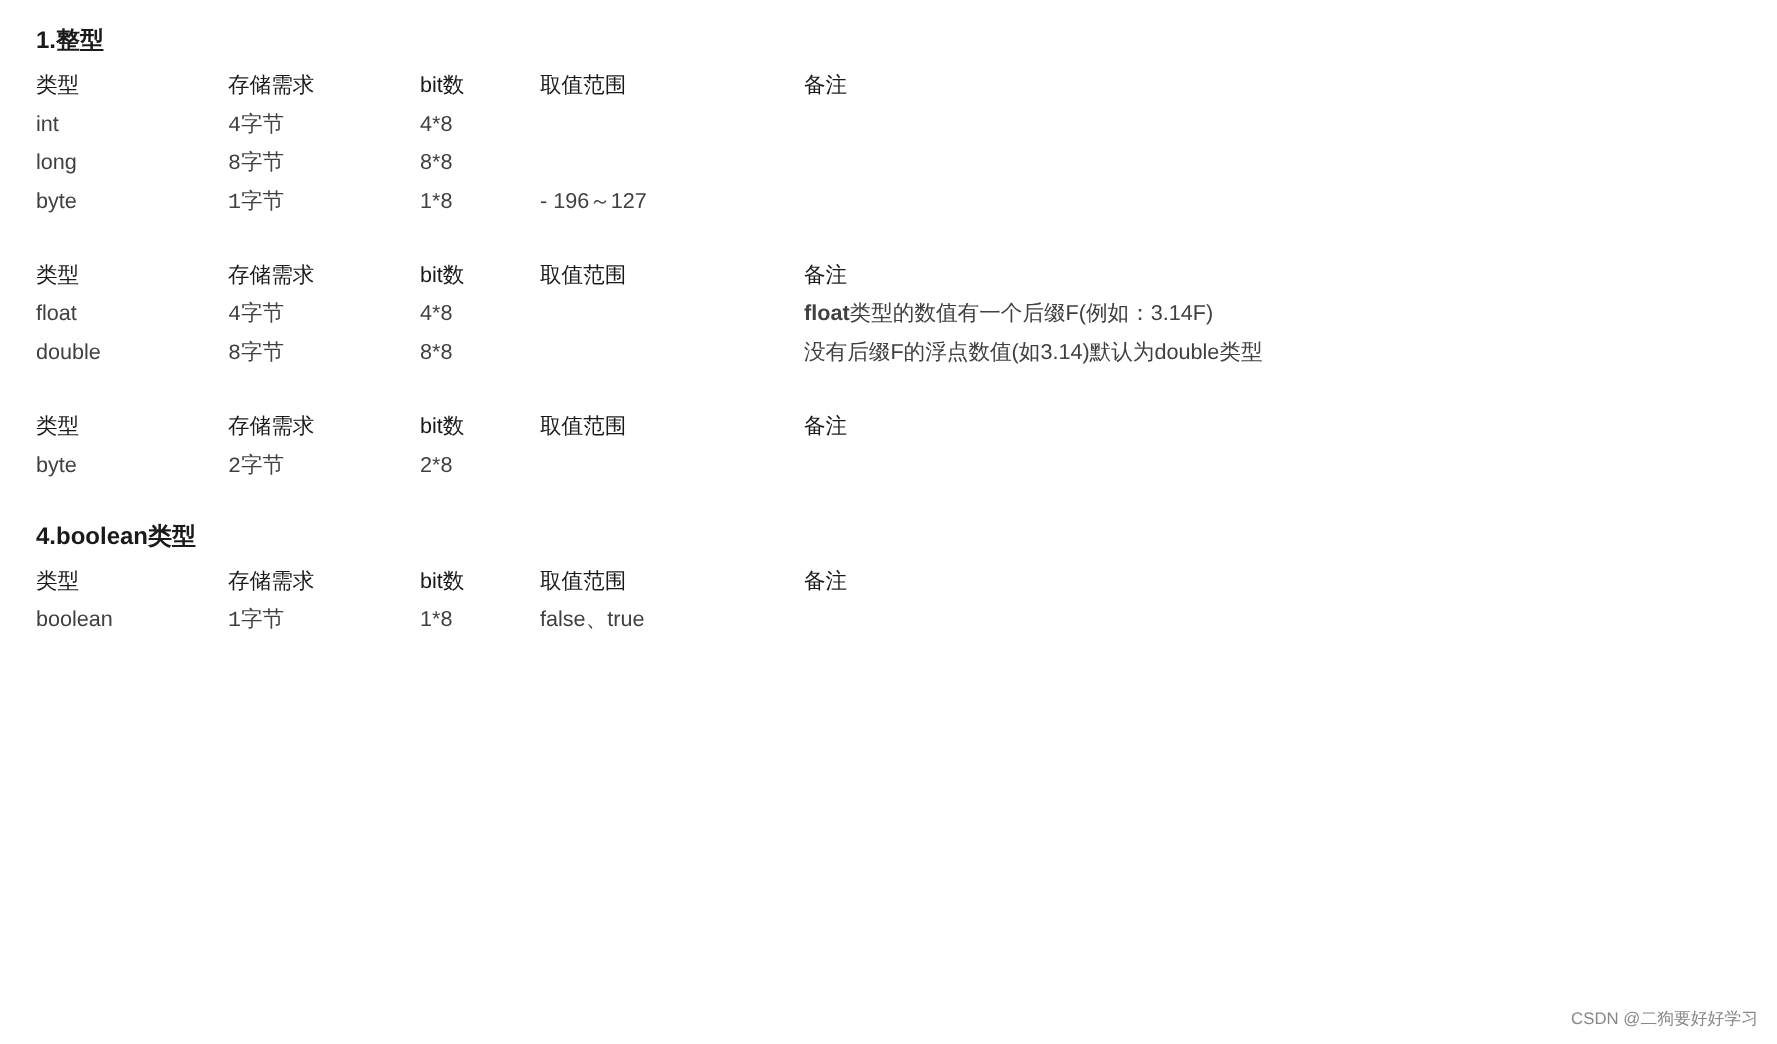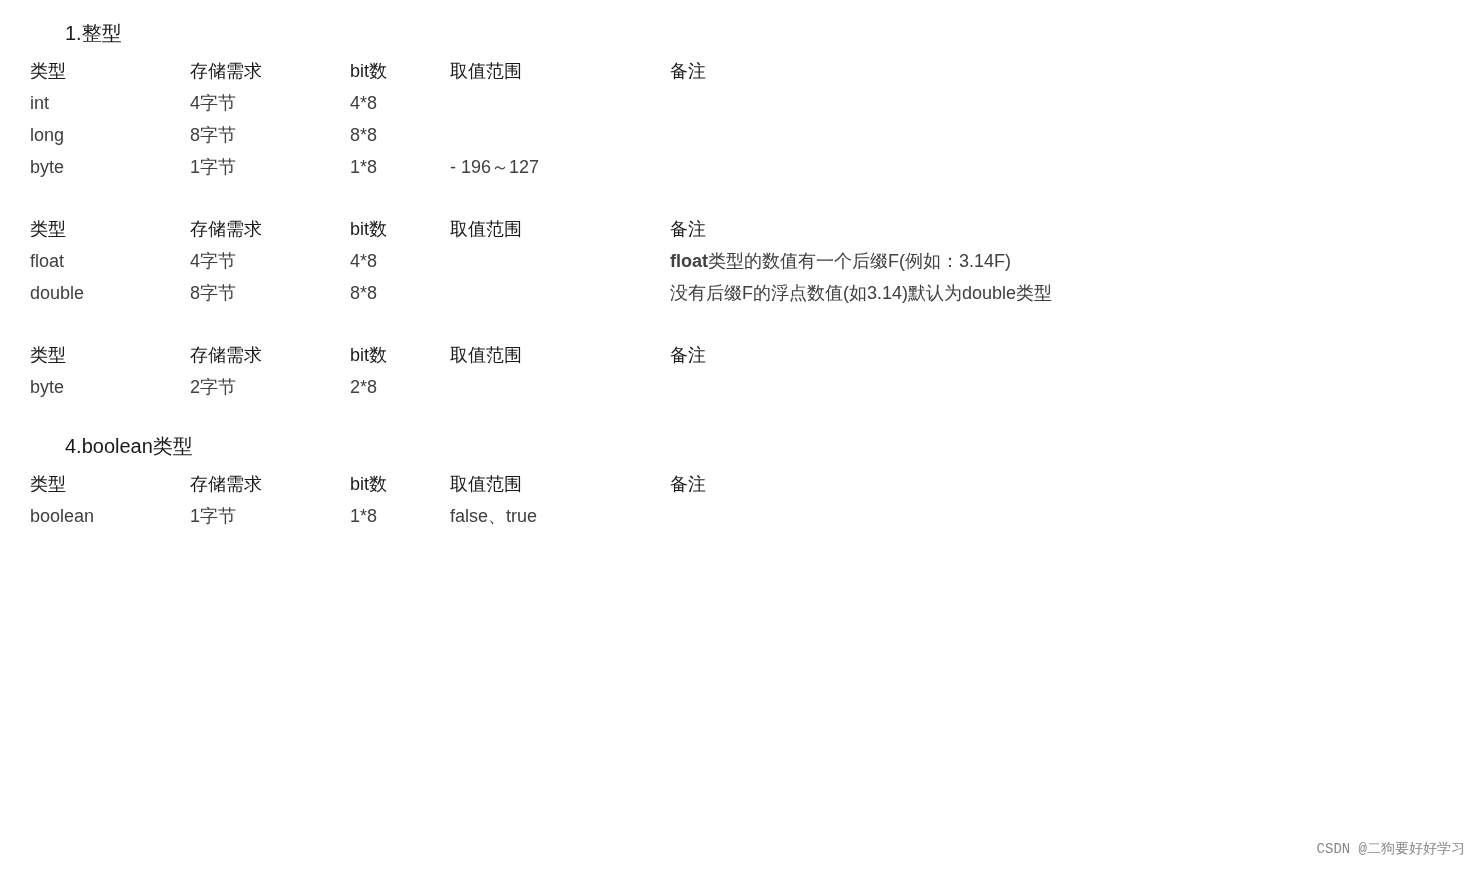--- a/index.html
+++ b/index.html
@@ -22,62 +22,60 @@
       padding: 20px 30px 40px 30px;
       position: relative;
     }
 
     .section {
       margin-bottom: 30px;
     }
 
     .section-title {
       font-size: 20px;
-      font-weight: normal;
+      font-weight: bold;
       margin-bottom: 8px;
       color: #1a1a1a;
-      margin-left: 35px;
     }
 
     .data-table {
       width: 100%;
       border-collapse: separate;
       border-spacing: 0;
     }
 
     .data-table th,
     .data-table td {
       text-align: left;
       padding: 4px 0;
       vertical-align: middle;
     }
 
     .col-type { width: 160px; }
-    .col-storage { width: 160px; }
+    .col-storage { width: 160px; font-family: Liberation Mono, monospace; }
     .col-bits { width: 100px; }
     .col-range { width: 220px; }
     .col-notes { width: auto; }
 
     .header-row td {
       font-size: 18px;
       color: #1a1a1a;
     }
 
     .data-row td {
       font-size: 18px;
       color: #404040;
     }
 
     .watermark {
       position: fixed;
       bottom: 12px;
       right: 16px;
       font-size: 14px;
       color: #888888;
-      font-family: Liberation Mono, monospace;
     }
   </style>
 </head>
 <body>
 
 <div class="page-container">
   <div id="sections-container">
       <div class="section">
         <div class="section-title">1.整型</div>
         <table class="data-table">

